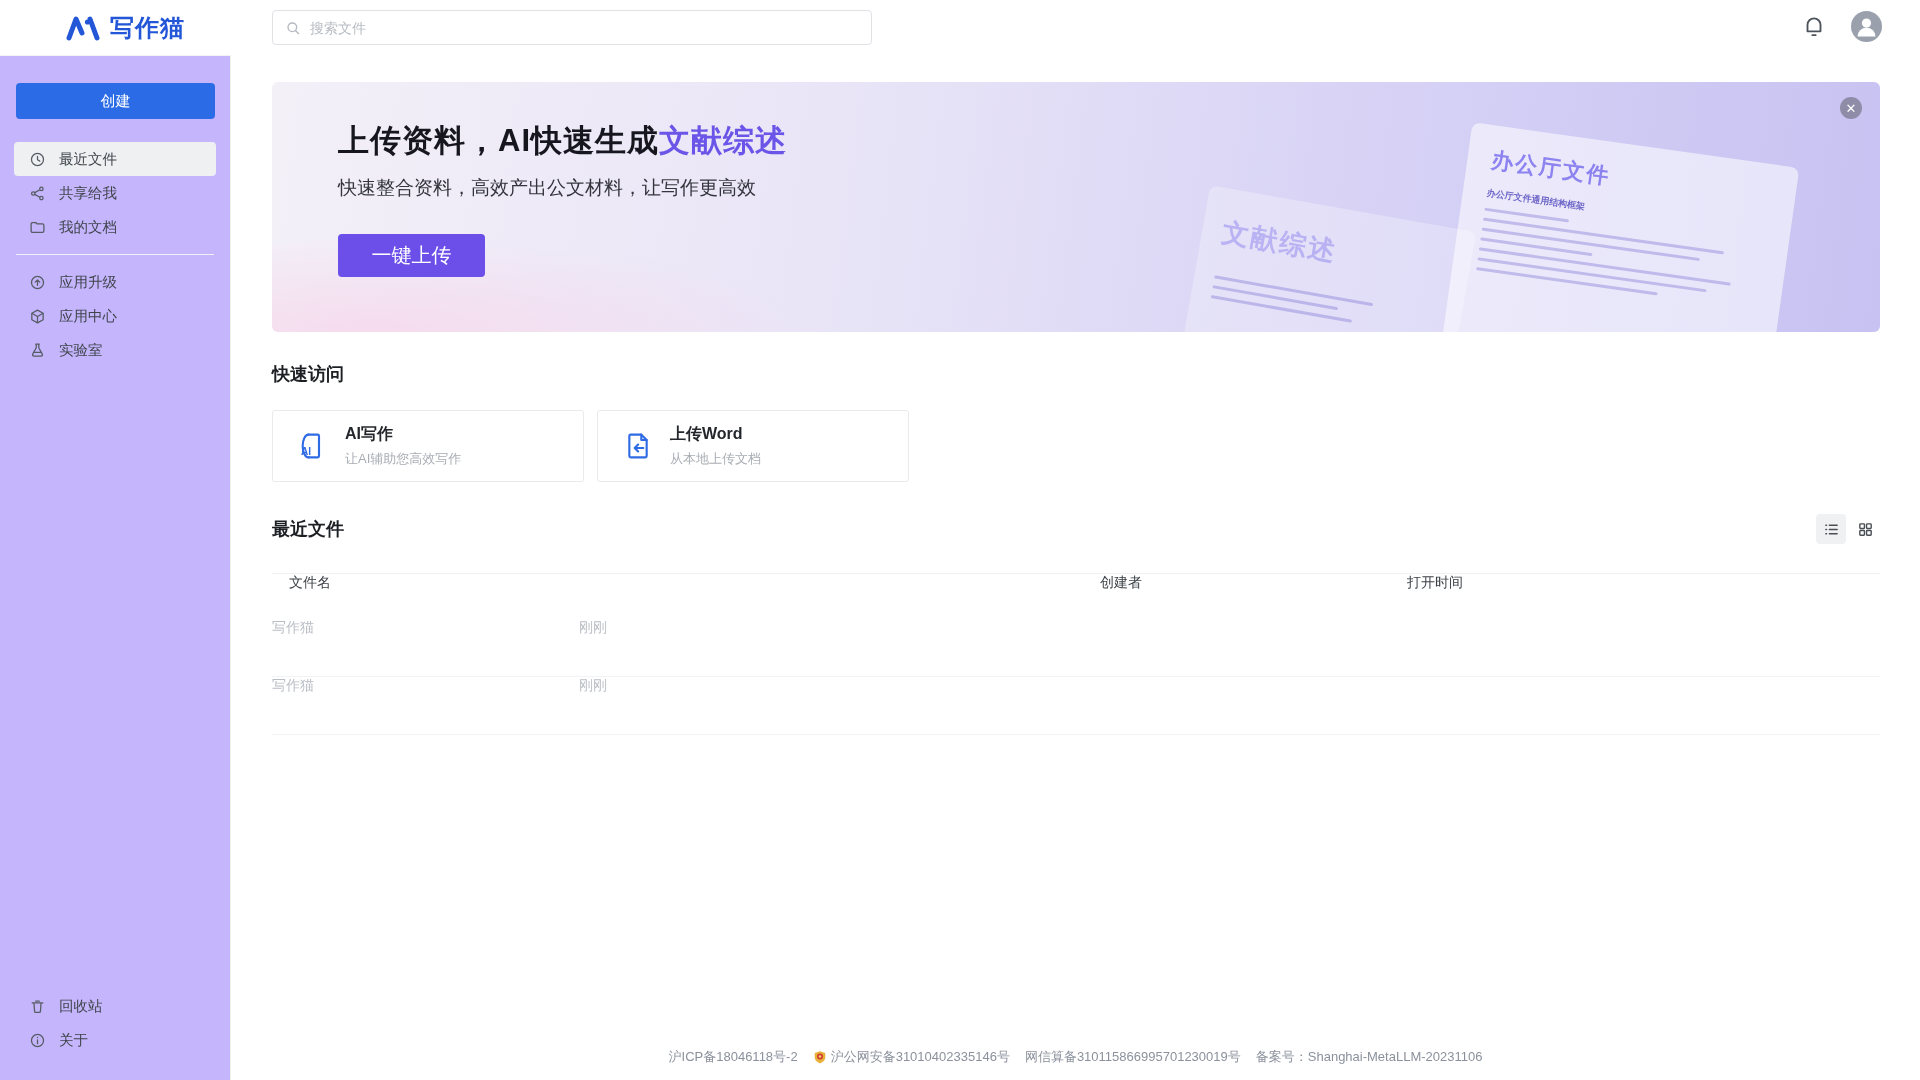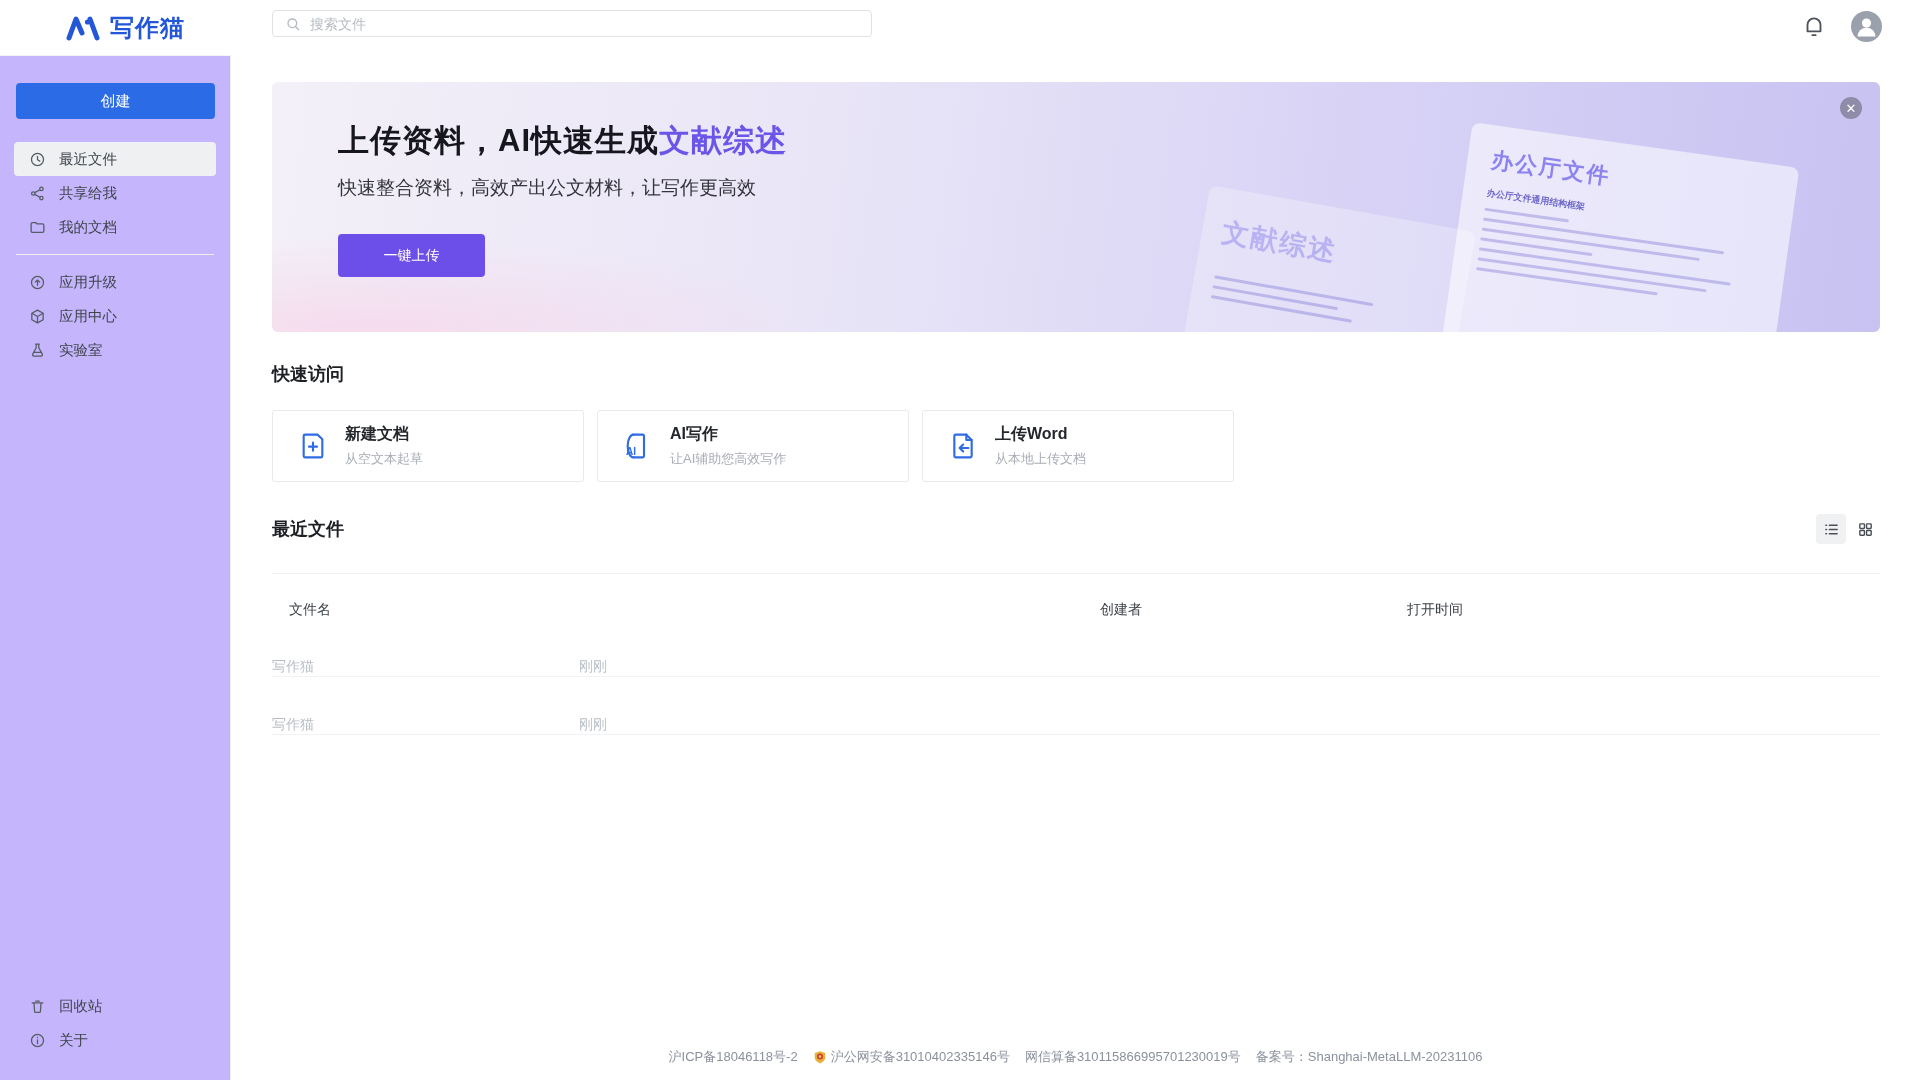--- a/index.html
+++ b/index.html
@@ -4,21 +4,21 @@
 <style>
   * { margin:0; padding:0; box-sizing:border-box; }
   html,body { width:1920px; height:1080px; overflow:hidden; background:#fff;
     font-family:"Liberation Sans","DejaVu Sans",sans-serif; color:#3c4147; }
 
   
   .topbar { position:absolute; top:0; left:0; right:0; height:55px; background:#fff; }
   .logo { position:absolute; left:66px; top:12px; display:flex; align-items:center; gap:10px; }
   .logo svg { width:34px; height:26px; }
   .logo-text { font-size:24px; font-weight:800; color:#2357d8; letter-spacing:1px; }
-  .searchbox { position:absolute; left:272px; top:10px; width:600px; height:27px;
+  .searchbox { position:absolute; left:272px; top:10px; width:600px; height:35px;
     border:1px solid #e0e2e6; border-radius:4px; display:flex; align-items:center;
     padding:0 12px; gap:9px; background:#fff; }
   .searchbox svg { width:16px; height:16px; color:#b4b9c0; }
   .searchbox input { border:none; outline:none; flex:1; font-size:14px; color:#3c4147;
     font-family:inherit; background:transparent; }
   .searchbox input::placeholder { color:#b7bcc3; }
   .bell { position:absolute; right:93px; top:14px; width:26px; height:26px; color:#4d535b; cursor:pointer; }
   .avatar { position:absolute; right:38px; top:11px; width:31px; height:31px; border-radius:50%;
     background:#9aa1ad; display:flex; align-items:center; justify-content:center; cursor:pointer; }
   .avatar svg { width:31px; height:31px; }
@@ -42,21 +42,21 @@
   
   .banner { position:relative; margin-top:27px; height:250px; border-radius:6px; overflow:hidden;
     background:
       radial-gradient(ellipse 40% 55% at 6% 100%, rgba(246,216,236,.85), rgba(246,216,236,0) 70%),
       linear-gradient(97deg, #f3f0f8 0%, #e9e5f7 35%, #d5d0f5 72%, #c7c2f1 100%); }
   .banner-title { position:absolute; left:66px; top:38px; font-size:31px; font-weight:800;
     color:#16161e; letter-spacing:1px; }
   .banner-title .hl { color:#6a55e8; }
   .banner-sub { position:absolute; left:66px; top:93px; font-size:19px; color:#33343c; }
   .banner-btn { position:absolute; left:66px; top:152px; width:147px; height:43px; background:#6c4fe8;
-    color:#fff; border:none; border-radius:4px; font-size:14px; font-family:inherit; cursor:pointer; }
+    color:#fff; border:none; border-radius:4px; font-size:20px; font-family:inherit; cursor:pointer; }
   .banner-close { position:absolute; right:18px; top:15px; width:22px; height:22px; border-radius:50%;
     background:rgba(95,95,108,.55); color:#fff; display:flex; align-items:center; justify-content:center;
     font-size:13px; cursor:pointer; line-height:1; }
   .preview-card-back { position:absolute; right:420px; top:125px; width:270px; height:210px;
     background:rgba(255,255,255,.28); border-radius:8px; transform:rotate(10deg); padding:26px 20px; }
   .preview-card-back .t { font-size:27px; font-weight:700; color:rgba(150,140,238,.55); letter-spacing:2px; }
   .preview-card-front { position:absolute; right:95px; top:62px; width:330px; height:230px;
     background:rgba(255,255,255,.55); border-radius:8px; transform:rotate(8deg); padding:20px 24px; }
   .preview-card-front .t { font-size:22px; font-weight:700; color:#8d83f0; letter-spacing:2px; }
   .preview-card-front .st { font-size:9px; font-weight:700; color:#6f68c9; margin:12px 0 8px; }
@@ -73,21 +73,21 @@
   .card-sub { font-size:13px; color:#a8adb4; margin-top:5px; }
 
   
   .recent-head { margin-top:32px; display:flex; align-items:center; justify-content:space-between; }
   .view-toggles { display:flex; gap:4px; }
   .toggle { width:30px; height:30px; border-radius:4px; display:flex; align-items:center;
     justify-content:center; color:#4a4f55; cursor:pointer; }
   .toggle.active { background:#f0f1f3; }
   .toggle svg { width:17px; height:17px; }
   .table { margin-top:29px; border-top:1px solid #f0f1f3; }
-  .trow { display:flex; align-items:flex-end; }
+  .trow { display:flex; align-items:flex-start; }
   .thead { height:45px; font-size:14px; color:#3d4248; }
   .tdata { height:58px; border-bottom:1px solid #f2f3f5; font-size:14px; }
   .col-name { width:828px; padding-left:17px; display:flex; align-items:center; gap:12px; }
   .col-creator { width:307px; }
   .col-time { flex:1; }
   .file-name { font-size:14.5px; color:#3b4046; }
   .muted { color:#b9bec5; }
   .fic { width:18px; height:18px; color:#b9bec5; flex:0 0 auto; }
 
   
@@ -218,30 +218,20 @@
       <div class="pline" style="width:65%;"></div>
     </div>
     <div class="banner-title"><span>上传资料，AI快速生成</span><span class="hl">文献综述</span></div>
     <div class="banner-sub">快速整合资料，高效产出公文材料，让写作更高效</div>
     <button class="banner-btn">一键上传</button>
     <div class="banner-close">✕</div>
   </div>
 
   <div class="section-title qa-title">快速访问</div>
   <div class="cards">
-    <div class="card">
-      <svg class="cic" viewBox="0 0 24 24" fill="none" stroke="currentColor" stroke-width="1.6" stroke-linecap="round" stroke-linejoin="round">
-        <path d="M6 3.5h9.5L19 7v12.5a1 1 0 0 1-1 1H6a1 1 0 0 1-1-1v-15a1 1 0 0 1 1-1z"></path>
-        <path d="M12 9.5v6M9 12.5h6"></path>
-      </svg>
-      <div>
-        <div class="card-title">新建文档</div>
-        <div class="card-sub">从空文本起草</div>
-      </div>
-    </div>
     <div class="card">
       <svg class="cic" viewBox="0 0 24 24" fill="none" stroke="currentColor" stroke-width="1.6" stroke-linecap="round" stroke-linejoin="round">
         <path d="M8.5 3.5h7a1 1 0 0 1 1 1v15a1 1 0 0 1-1 1h-7"></path>
         <path d="M8.5 3.5a2.5 5 0 0 0 0 17"></path>
         <text x="3" y="19" font-size="7.5" font-weight="bold" fill="currentColor" stroke="none" font-family="Liberation Sans, sans-serif">AI</text>
       </svg>
       <div>
         <div class="card-title">AI写作</div>
         <div class="card-sub">让AI辅助您高效写作</div>
       </div>

